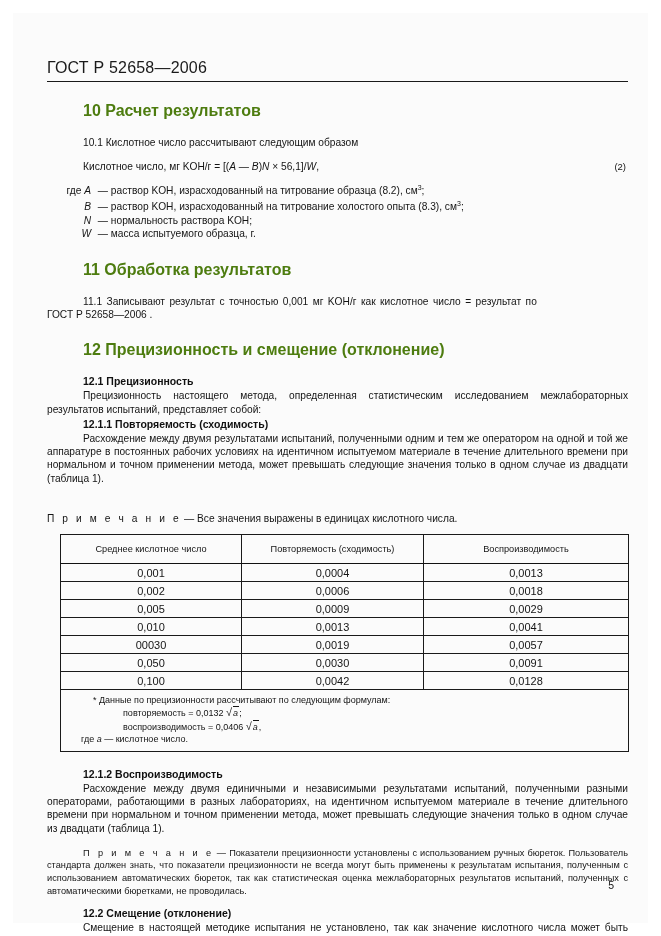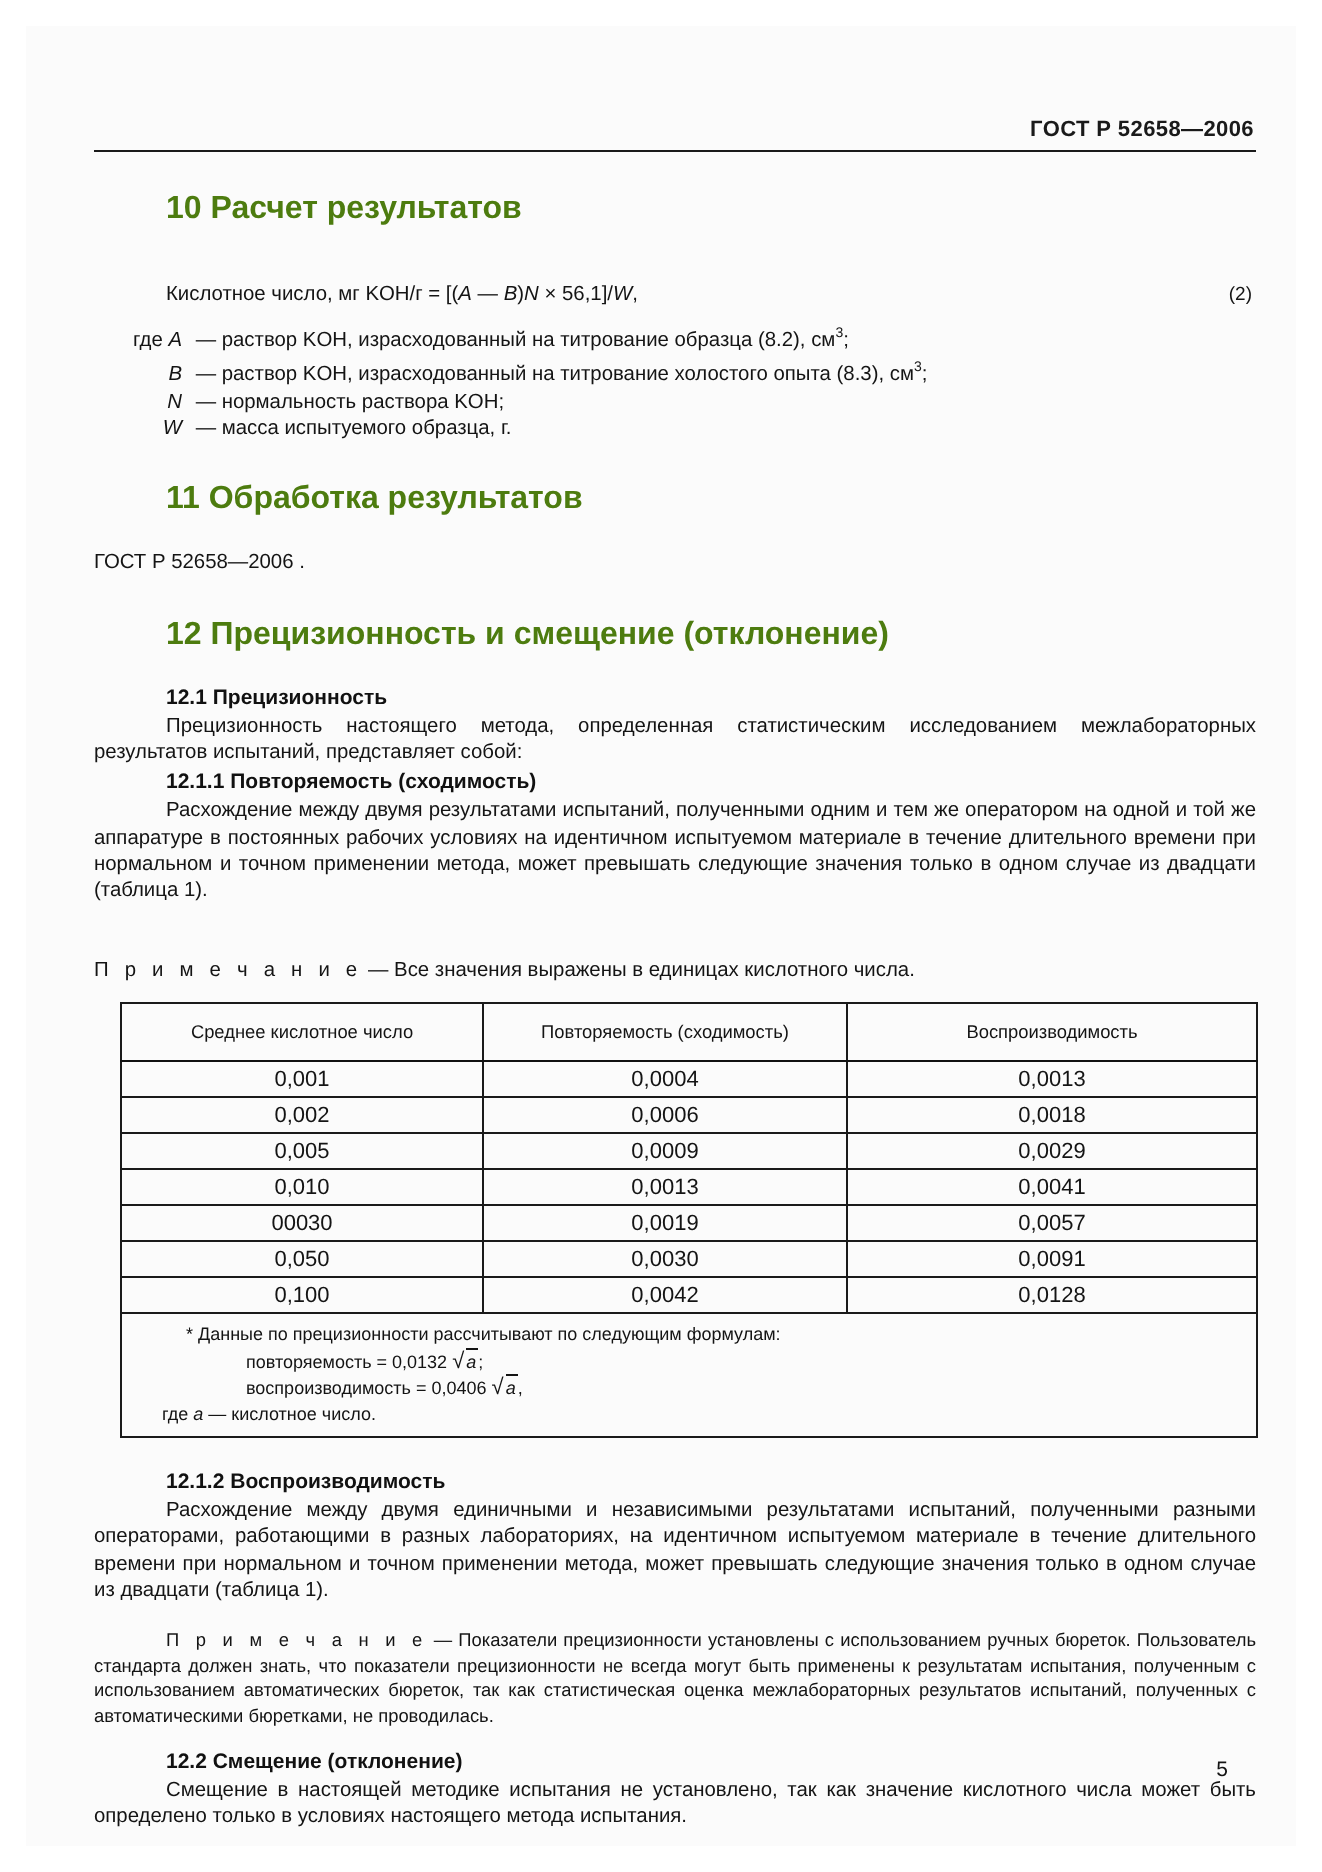--- a/index.html
+++ b/index.html
@@ -30,23 +30,22 @@
   .content {
     position: absolute;
     left: 34px;
     top: 46px;
     width: 581px;
     box-sizing: border-box;
   }
 
   
   .doc-header {
-    text-align: right;
-    font-size: 11px;
-    font-weight: bold;
+    font-size: 16px;
+    font-weight: normal;
     letter-spacing: 0.2px;
     color: #1a1a1a;
     padding-right: 1px;
   }
   .header-rule {
     border: 0;
     border-top: 1.3px solid #1a1a1a;
     margin: 4px 0 0 0;
   }
 
@@ -183,20 +182,21 @@
   <div class="sheet">
     <div class="content">
 
       <div class="doc-header">ГОСТ Р 52658—2006</div>
       <hr class="header-rule">
 
       <div class="gap20"></div>
 
       <div class="h-sec">10  Расчет результатов</div>
       <div class="gap16"></div>
+      <p class="body">10.1  Кислотное число рассчитывают следующим образом</p>
       <div class="gap12"></div>
 
       <div class="formula-row">
         <span>Кислотное число, мг KOH/г = [(</span><i>A</i><span> — </span><i>B</i>)<i>N</i><span> × 56,1]/</span><i>W</i><span>,</span>
         <span class="formula-num">(2)</span>
       </div>
 
       <div class="gap8"></div>
 
       <div class="defs">
@@ -211,20 +211,21 @@
         </div>
         <div class="defrow">
           <span class="defkey"><i>W</i></span><span>&nbsp;— масса испытуемого образца, г.</span>
         </div>
       </div>
 
       <div class="gap20"></div>
 
       <div class="h-sec">11  Обработка результатов</div>
       <div class="gap16"></div>
+      <p class="body tight">11.1  Записывают результат с точностью 0,001 мг KOH/г как кислотное число = результат по</p>
       <p class="body noindent">ГОСТ Р 52658—2006 .</p>
 
       <div class="gap20"></div>
 
       <div class="h-sec">12  Прецизионность и смещение (отклонение)</div>
       <div class="gap16"></div>
 
       <div class="h-sub">12.1  Прецизионность</div>
       <div class="gap2"></div>
       <p class="body">Прецизионность настоящего метода, определенная статистическим исследованием межлабораторных результатов испытаний, представляет собой:</p>

